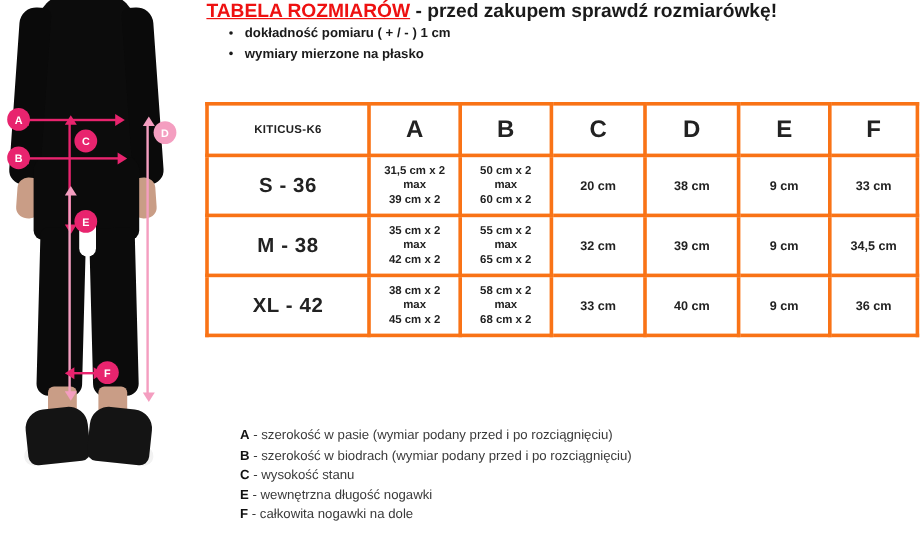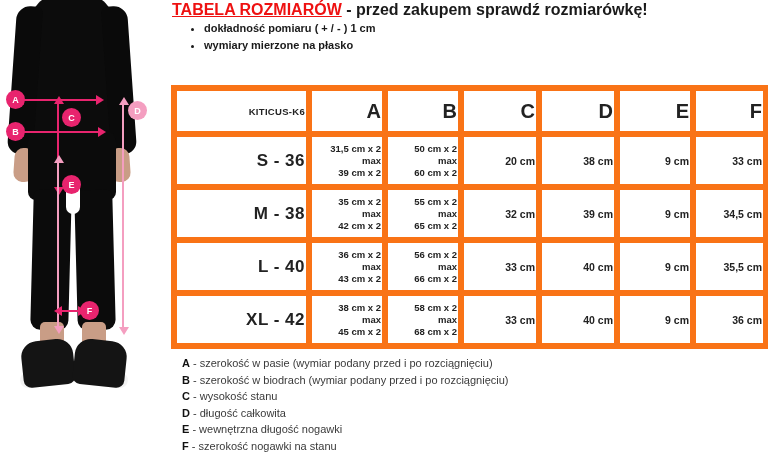--- a/index.html
+++ b/index.html
@@ -136,22 +136,22 @@
   #bullets{margin:0;padding:0 0 0 14px;list-style:disc;}
 
   
   table.size-table{
     position:absolute;left:3px;top:85px;
     width:592px;
     border-collapse:collapse;
     table-layout:fixed;
   }
   table.size-table td{
-    border:6px solid #f97316;
-    text-align:right;
+    border:3px solid #f97316;
+    text-align:center;
     vertical-align:middle;
     color:#222;
   }
   col.c-name{width:135px;}
   col.c-a{width:76px;}
   col.c-b{width:76px;}
   col.c-c{width:78px;}
   col.c-d{width:78px;}
   col.c-e{width:76px;}
   col.c-f{width:73px;}
@@ -173,21 +173,21 @@
   td.meas-s{
     font-size:10.5px;font-weight:bold;color:#222;
   }
 
   
   #legend{
     position:absolute;left:14px;top:355px;width:580px;
     font-size:11px;color:#3a3a3a;
     line-height:16.6px;
   }
-  #legend .row{white-space:nowrap;}
+  #legend .row{white-space:nowrap;margin-left:18px;}
   #legend .key{font-weight:bold;color:#111;}
 </style>
 </head>
 <body>
 
 <div id="photo-panel">
   <div class="model">
     <div class="neck"></div>
     <div class="torso"></div>
     <div class="arm-l"></div>
@@ -282,29 +282,20 @@
       <tr class="data">
         <td class="size-label">M - 38</td>
         <td class="meas">35 cm x 2<br>max<br>42 cm x 2</td>
         <td class="meas">55 cm x 2<br>max<br>65 cm x 2</td>
         <td class="meas-s">32 cm</td>
         <td class="meas-s">39 cm</td>
         <td class="meas-s">9 cm</td>
         <td class="meas-s">34,5 cm</td>
       </tr>
 
-      <tr class="data">
-        <td class="size-label">L - 40</td>
-        <td class="meas">36 cm x 2<br>max<br>43 cm x 2</td>
-        <td class="meas">56 cm x 2<br>max<br>66 cm x 2</td>
-        <td class="meas-s">33 cm</td>
-        <td class="meas-s">40 cm</td>
-        <td class="meas-s">9 cm</td>
-        <td class="meas-s">35,5 cm</td>
-      </tr>
 
       <tr class="data">
         <td class="size-label">XL - 42</td>
         <td class="meas">38 cm x 2<br>max<br>45 cm x 2</td>
         <td class="meas">58 cm x 2<br>max<br>68 cm x 2</td>
         <td class="meas-s">33 cm</td>
         <td class="meas-s">40 cm</td>
         <td class="meas-s">9 cm</td>
         <td class="meas-s">36 cm</td>
       </tr>
@@ -315,23 +306,20 @@
     <div class="row">
       <span class="key">A</span><span> - szerokość w pasie (wymiar podany przed i po rozciągnięciu)</span>
     </div>
     <div class="row">
       <span class="key">B</span><span> - szerokość w biodrach (wymiar podany przed i po rozciągnięciu)</span>
     </div>
     <div class="row">
       <span class="key">C</span><span> - wysokość stanu</span>
     </div>
     <div class="row">
-      <span class="key">D</span><span> - długość całkowita</span>
-    </div>
-    <div class="row">
       <span class="key">E</span><span> - wewnętrzna długość nogawki</span>
     </div>
     <div class="row">
-      <span class="key">F</span><span> - szerokość nogawki na stanu</span>
+      <span class="key">F</span><span> - całkowita nogawki na dole</span>
     </div>
   </div>
 
 </div>
 
 </body></html>

